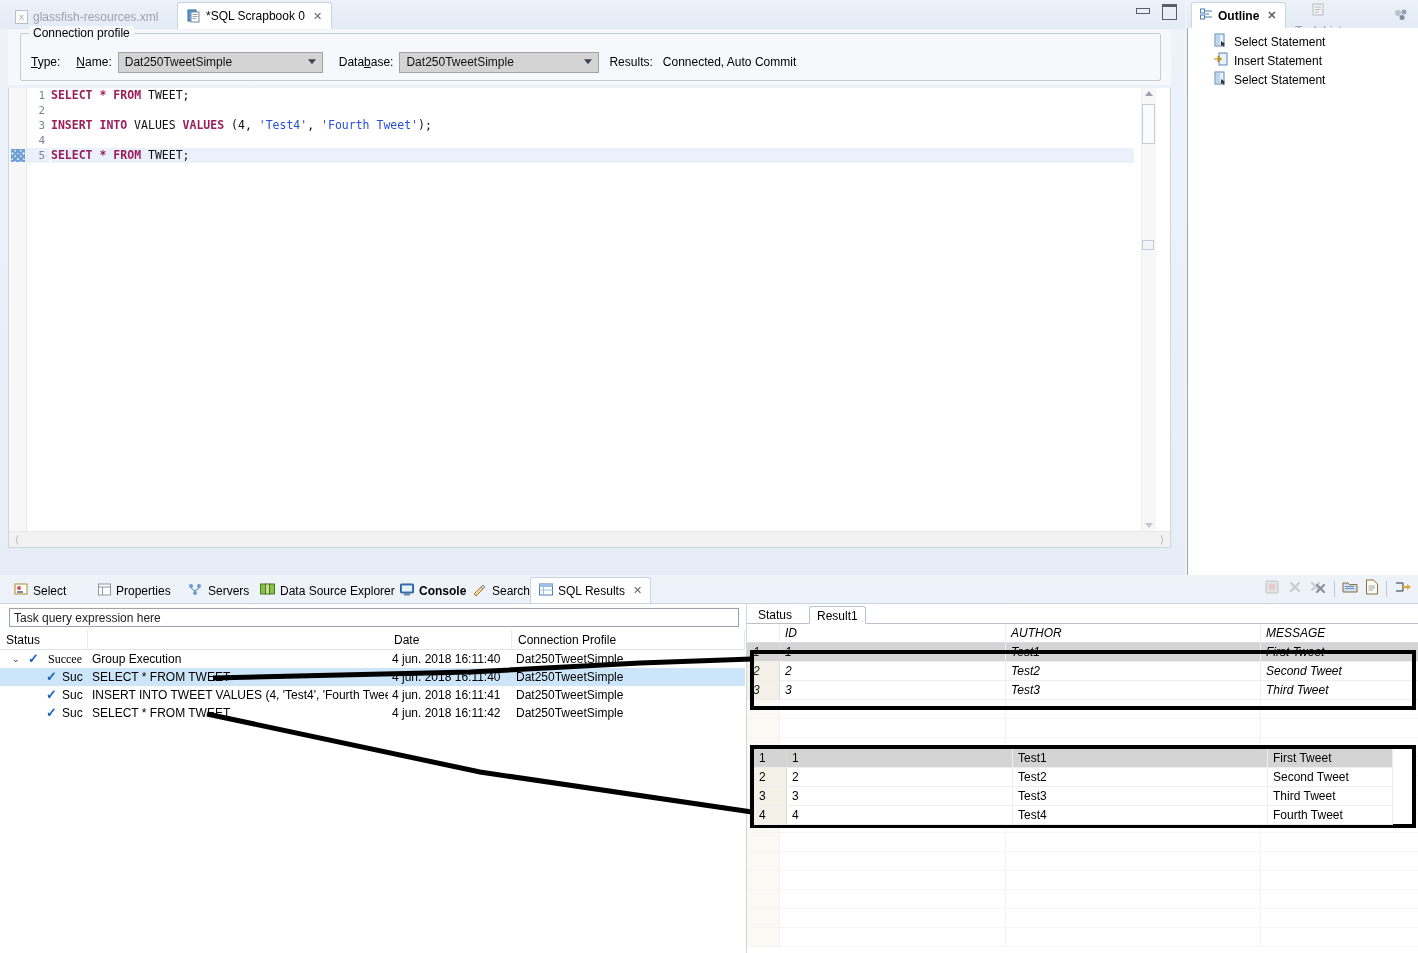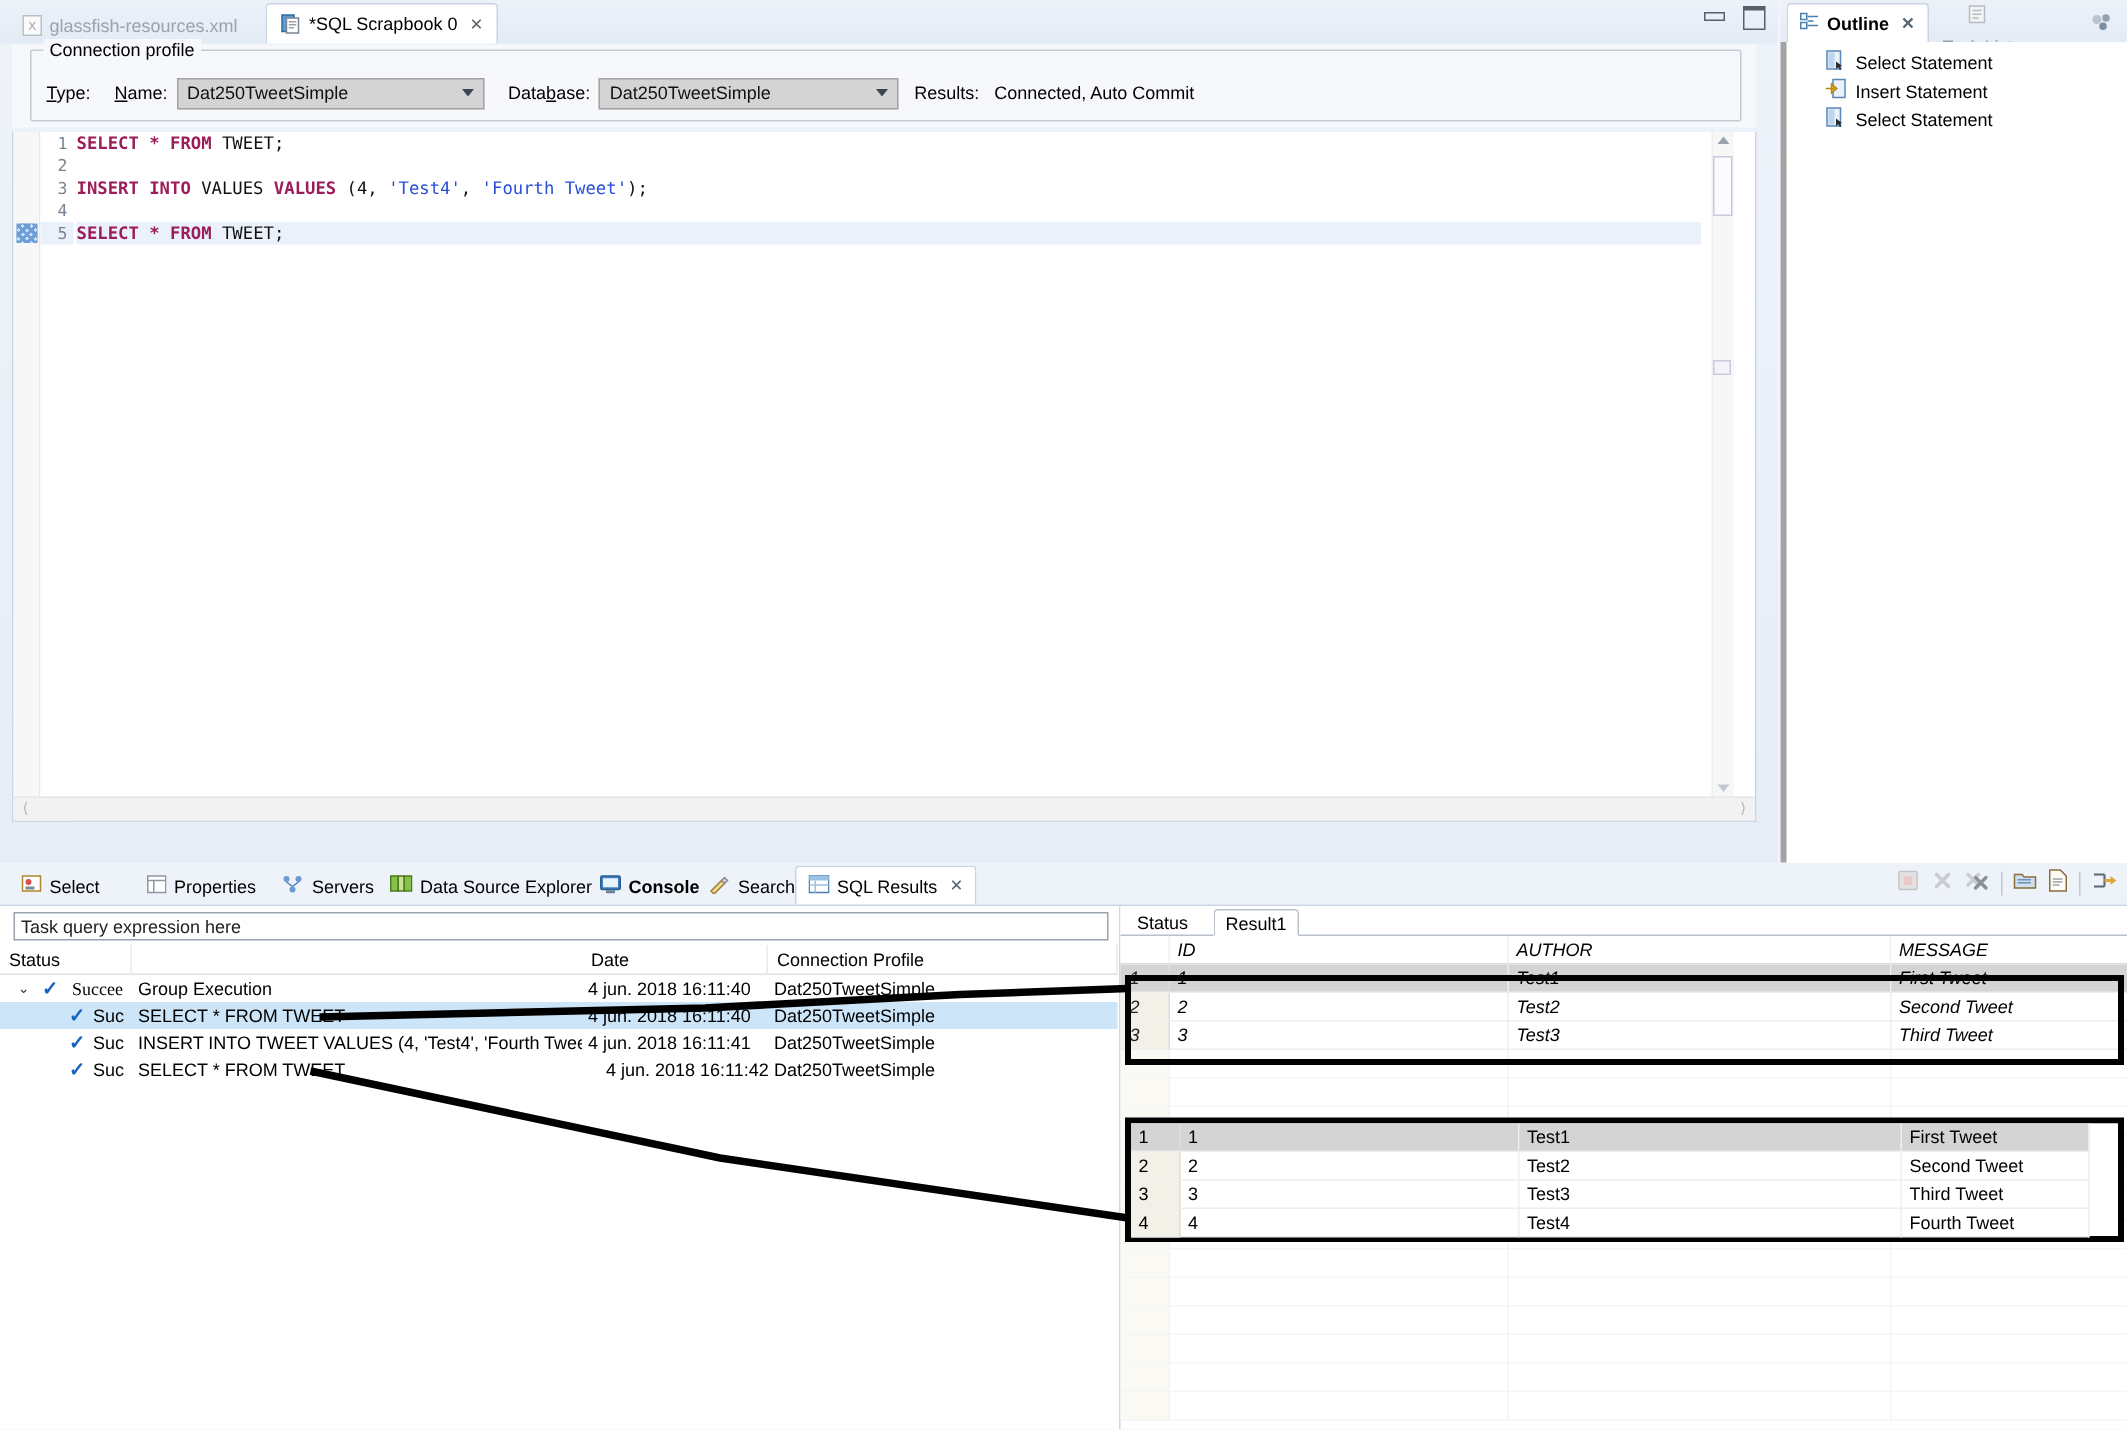--- a/index.html
+++ b/index.html
@@ -102,21 +102,21 @@
   #outline-part { position:absolute; left:1187px; top:0; width:231px; height:575px;
                   background:#fff; }
   #outline-tabbar { position:relative; height:28px; background:linear-gradient(#edf2f9,#e3ebf5); }
   .vtab { position:absolute; top:3px; height:25px; display:flex; align-items:center; gap:5px;
           padding:0 8px; font-size:12px; }
   .vtab.active { background:#fff; border:1px solid #c8d4e2; border-bottom:none; top:2px; height:26px;
                  border-top-left-radius:3px; border-top-right-radius:3px; font-weight:bold; }
   .vtab.inactive { color:#9aa3ad;flex-direction:column; }
   #view-menu { position:absolute; right:10px; top:9px; }
   #outline-body { position:absolute; left:0; top:28px; right:0; bottom:0; background:#fff;
-                  border-left:4px solid #a3a3a3; padding:4px 0 0 26px;text-align:center; }
+                  border-left:1px solid #a3a3a3; padding:4px 0 0 26px;text-align:center; }
   .outline-item { display:flex; align-items:center; gap:6px; height:19px; font-size:12px; }
 
   
   #bottom-area { position:absolute; left:0; top:576px; width:1418px; height:377px;
                  background:linear-gradient(#eef3fa,#e6edf7); }
   #bottom-tabbar { position:relative; height:27px; }
   .btab { position:absolute; top:2px; height:25px; display:flex; align-items:center; gap:5px;
           padding:0 8px; font-size:12px; white-space:nowrap; }
   .btab.active { background:#fff; border:1px solid #c8d4e2; border-bottom:none; top:1px; height:26px;
                  border-top-left-radius:3px; border-top-right-radius:3px; }
@@ -477,21 +477,21 @@
               <div class="st-c" style="left: 88px; width: 300px; padding-left: 4px;">INSERT INTO TWEET VALUES (4, 'Test4', 'Fourth Tweet')</div>
               <div class="st-c" style="left: 388px; width: 124px; padding-left: 4px;">4 jun. 2018 16:11:41</div>
               <div class="st-c" style="left: 512px; width: 233px; padding-left: 4px;">Dat250TweetSimple</div>
             </div>
             <div class="st-row">
               <div class="st-c" style="left: 0px; width: 88px;">
                 <span class="chk" style="position: absolute; left: 46px; top: 0px;">✓</span>
                 <span style="position: absolute; left: 62px; top: 0px;">Suc</span>
               </div>
               <div class="st-c" style="left: 88px; width: 300px; padding-left: 4px;">SELECT * FROM TWEET</div>
-              <div class="st-c" style="left: 400px; width: 124px; padding-left: 4px;">4 jun. 2018 16:11:42</div>
+              <div class="st-c" style="left: 388px; width: 124px; padding-left: 4px;">4 jun. 2018 16:11:42</div>
               <div class="st-c" style="left: 512px; width: 233px; padding-left: 4px;">Dat250TweetSimple</div>
             </div>
           </div>
       </div>
 
       <div id="grid-region">
         <div class="gtabs">
           <div class="gtabs-underline"></div>
         <div class="gtab" style="left: 4px;">Status</div>
             <div class="gtab active" style="left: 62px;">Result1</div>

